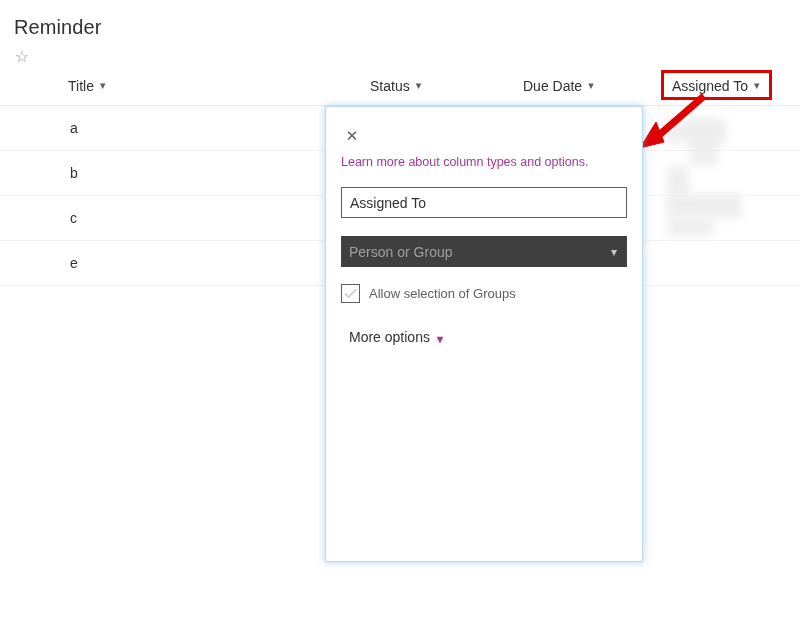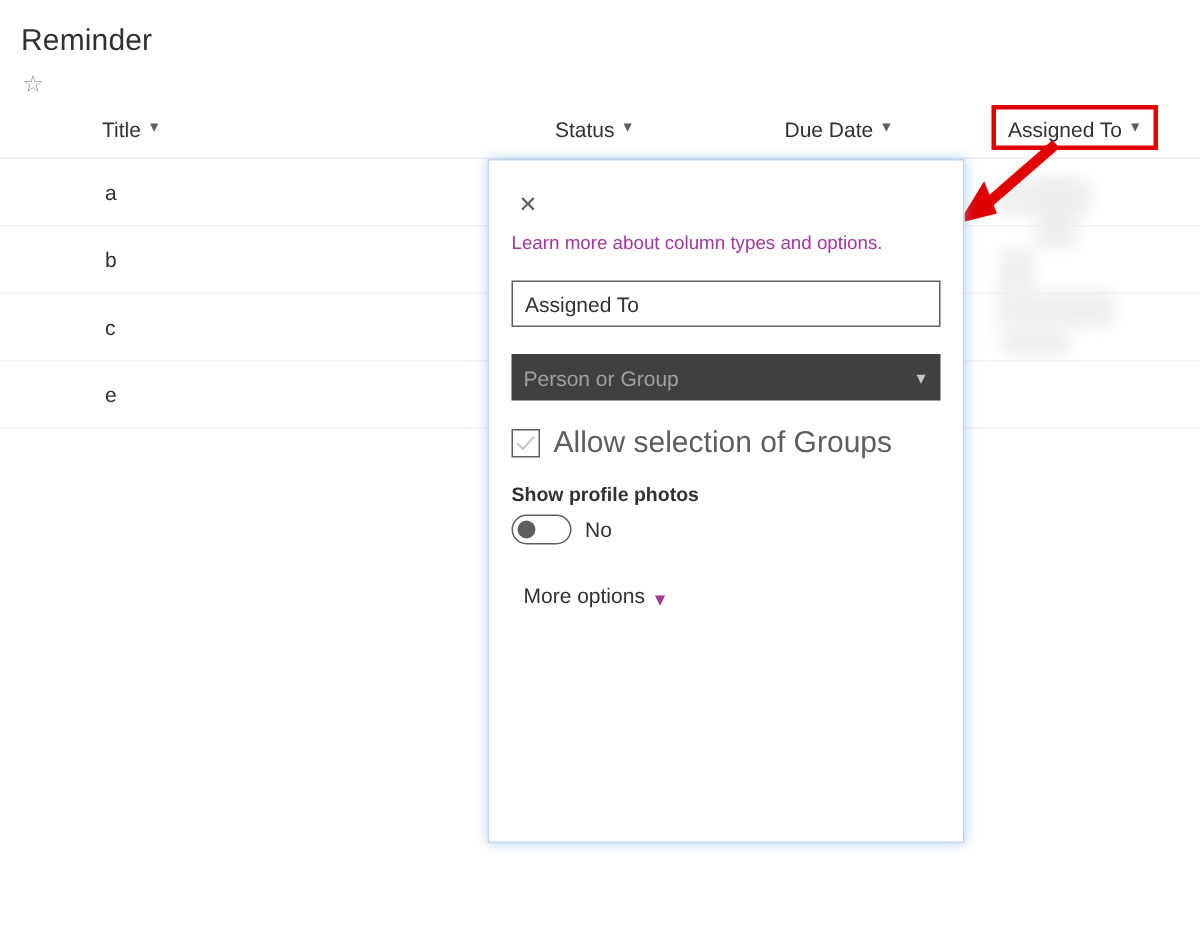--- a/index.html
+++ b/index.html
@@ -241,21 +241,21 @@
     height: 19px;
     border: 1px solid #605e5c;
     background: #ffffff;
     display: flex;
     align-items: center;
     justify-content: center;
     flex: 0 0 auto;
   }
   .checkbox svg { display: block; }
   .checkbox-label {
-    font-size: 20px;
+    font-size: 13px;
     color: #605e5c;
   }
 
   
   .toggle-block { margin-top: 15px; }
   .toggle-row {
     display: flex;
     align-items: center;
     gap: 9px;
     margin-top: 6px;
@@ -383,29 +383,20 @@
 
     <div class="checkbox-row">
       <span class="checkbox">
         <svg width="13" height="11" viewBox="0 0 13 11">
           <polyline points="1,5.5 4.6,9.3 12,1.2" fill="none" stroke="#c8c6c4" stroke-width="1.4"></polyline>
         </svg>
       </span>
       <span class="checkbox-label">Allow selection of Groups</span>
     </div>
 
-    <div class="toggle-block">
-      <span class="field-label">Show profile photos</span>
-      <div class="toggle-row">
-        <span class="toggle">
-          <span class="knob"></span>
-        </span>
-        <span class="toggle-value">No</span>
-      </div>
-    </div>
 
     <div class="more-options">
       <span>More options</span>
       <span class="chev-purple">▾</span>
     </div>
 
   </div>
 
 </div>
 

